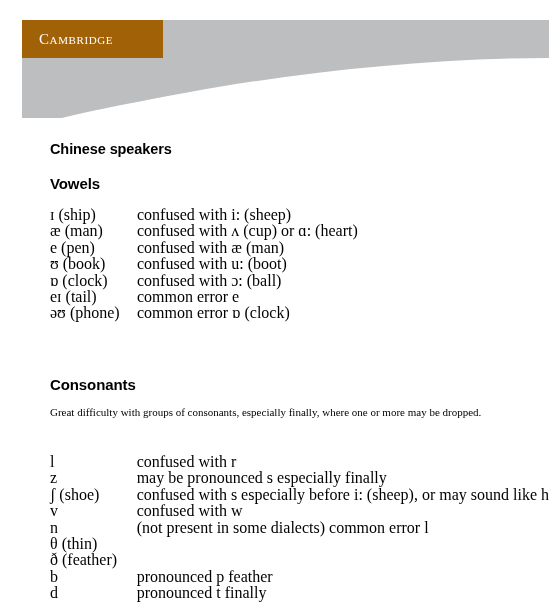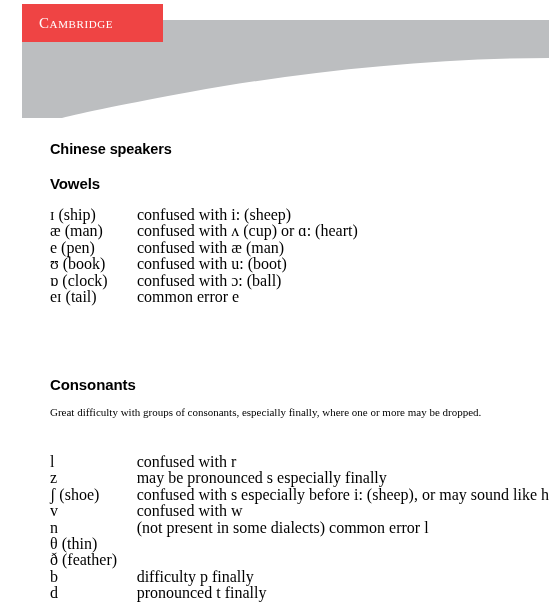--- a/index.html
+++ b/index.html
@@ -22,24 +22,24 @@
     top: 0;
     width: 549px;
     height: 122px;
   }
   #masthead svg {
     display: block;
   }
   #logo-block {
     position: absolute;
     left: 22px;
-    top: 4px;
+    top: 20px;
     width: 141px;
     height: 38px;
-    background: #ef4444;
+    background: #a16207;
     display: flex;
     align-items: center;
   }
   #logo-text {
     color: #ffffff;
     font-family: "Liberation Serif", serif;
     font-size: 15px;
     font-variant: small-caps;
     letter-spacing: 0.6px;
     padding-left: 17px;
@@ -151,20 +151,24 @@
         <td class="col-note">confused with u: (boot)</td>
       </tr>
       <tr>
         <td class="col-symbol">ɒ (clock)</td>
         <td class="col-note">confused with ɔ: (ball)</td>
       </tr>
       <tr>
         <td class="col-symbol">eɪ (tail)</td>
         <td class="col-note">common error e</td>
       </tr>
+      <tr>
+        <td class="col-symbol">əʊ (phone)</td>
+        <td class="col-note">common error ɒ (clock)</td>
+      </tr>
     </tbody>
   </table>
 
   <div class="section-heading" id="heading-consonants">Consonants</div>
 
   <div class="intro-para">Great difficulty with groups of consonants, especially finally, where one or more may be dropped.</div>
 
   <table class="phoneme-table" id="table-consonants">
     <tbody>
       <tr>
@@ -190,21 +194,21 @@
       <tr>
         <td class="col-symbol">θ (thin)</td>
         <td class="col-note"></td>
       </tr>
       <tr>
         <td class="col-symbol">ð (feather)</td>
         <td class="col-note"></td>
       </tr>
       <tr>
         <td class="col-symbol">b</td>
-        <td class="col-note">difficulty p finally</td>
+        <td class="col-note">pronounced p feather</td>
       </tr>
       <tr>
         <td class="col-symbol">d</td>
         <td class="col-note">pronounced t finally</td>
       </tr>
     </tbody>
   </table>
 
 </div>
 

